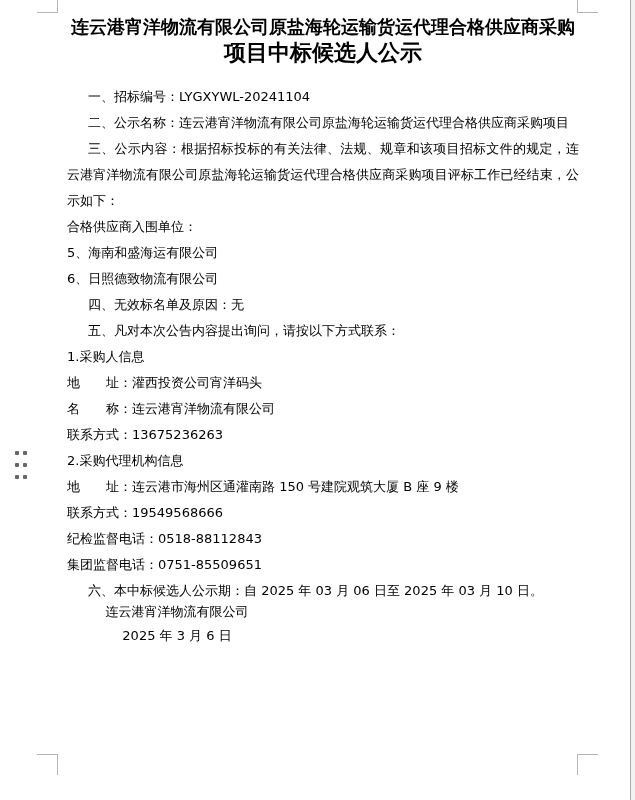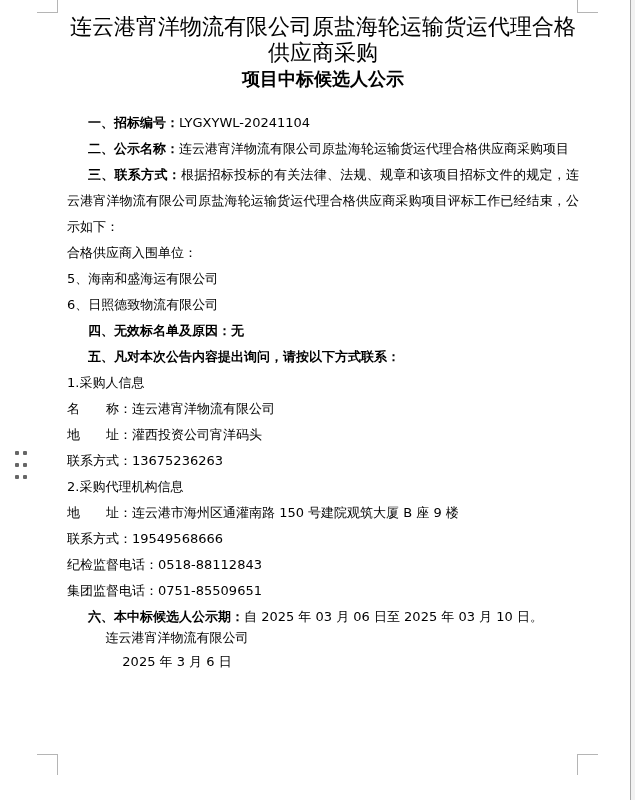--- a/index.html
+++ b/index.html
@@ -22,26 +22,26 @@
   
   .grip {
     position:absolute; left:15px; top:451px;
     display:grid; grid-template-columns:4px 4px; grid-auto-rows:4px;
     column-gap:4px; row-gap:8px; cursor:grab;
   }
   .grip i { display:block; background:#666666; border-radius:1px; }
 
   .content { position:absolute; left:67px; top:14px; width:512px; font-size:13px; line-height:26px; }
   .content p { margin:0; }
-  .t1 { text-align:center; font-weight:normal; font-size:22px; line-height:26px; margin:0; }
-  .t2 { text-align:center; font-weight:bold; font-size:18px; line-height:26px; margin:16px 0 0 0; }
+  .t1 { text-align:center; font-weight:bold; font-size:18px; line-height:26px; margin:0; }
+  .t2 { text-align:center; font-weight:bold; font-size:22px; line-height:26px; margin:16px 0 0 0; }
   .body-start { margin-top:18px !important; }
   .indent { text-indent:21px; }
   .just { text-align:justify; }
-  .b { font-weight:bold; }
+  .b { font-weight:normal; }
   .objection { margin-left:-32px; margin-right:-20px; text-indent:53px; text-align:justify; }
   .sig { width:220px; margin-left:264px; text-align:center; line-height:24px; }
   .sig-company { margin-top:-4px !important; }
 </style>
 </head>
 <body>
 
 <div class="page">
 
   <div class="crop tl"></div>
@@ -59,34 +59,34 @@
   </div>
 
   <div class="content">
     <p class="t1">连云港宵洋物流有限公司原盐海轮运输货运代理合格供应商采购</p>
     <p class="t2">项目中标候选人公示</p>
 
     <p class="indent body-start"><span class="b">一、招标编号：</span><span>LYGXYWL-20241104</span></p>
 
     <p class="indent"><span class="b">二、公示名称：</span><span>连云港宵洋物流有限公司原盐海轮运输货运代理合格供应商采购项目</span></p>
 
-    <p class="indent just"><span class="b">三、联系方式：</span><span>根据招标投标的有关法律、法规、规章和该项目招标文件的规定，连云港宵洋物流有限公司原盐海轮运输货运代理合格供应商采购项目评标工作已经结束，公示如下：</span></p>
+    <p class="indent just"><span class="b">三、公示内容：</span><span>根据招标投标的有关法律、法规、规章和该项目招标文件的规定，连云港宵洋物流有限公司原盐海轮运输货运代理合格供应商采购项目评标工作已经结束，公示如下：</span></p>
 
     <p>合格供应商入围单位：</p>
 
     <p>5、海南和盛海运有限公司</p>
     <p>6、日照德致物流有限公司</p>
 
     <p class="indent"><span class="b">四、无效标名单及原因：</span><span class="b">无</span></p>
 
     <p class="indent b">五、凡对本次公告内容提出询问，请按以下方式联系：</p>
 
     <p>1.采购人信息</p>
+    <p><span>地　　址：</span><span>灌西投资公司宵洋码头</span></p>
     <p><span>名　　称：</span><span>连云港宵洋物流有限公司</span></p>
-    <p><span>地　　址：</span><span>灌西投资公司宵洋码头</span></p>
     <p><span>联系方式：</span><span>13675236263</span></p>
 
     <p>2.采购代理机构信息</p>
     <p><span>地　　址：</span><span>连云港市海州区通灌南路 150 号建院观筑大厦 B 座 9 楼</span></p>
     <p><span>联系方式：</span><span>19549568666</span></p>
     <p><span>纪检监督电话：</span><span>0518-88112843</span></p>
     <p><span>集团监督电话：</span><span>0751-85509651</span></p>
 
     <p class="indent"><span class="b">六、本中标候选人公示期：</span><span>自 2025 年 03 月 06 日至 2025 年 03 月 10 日。</span></p>
 

